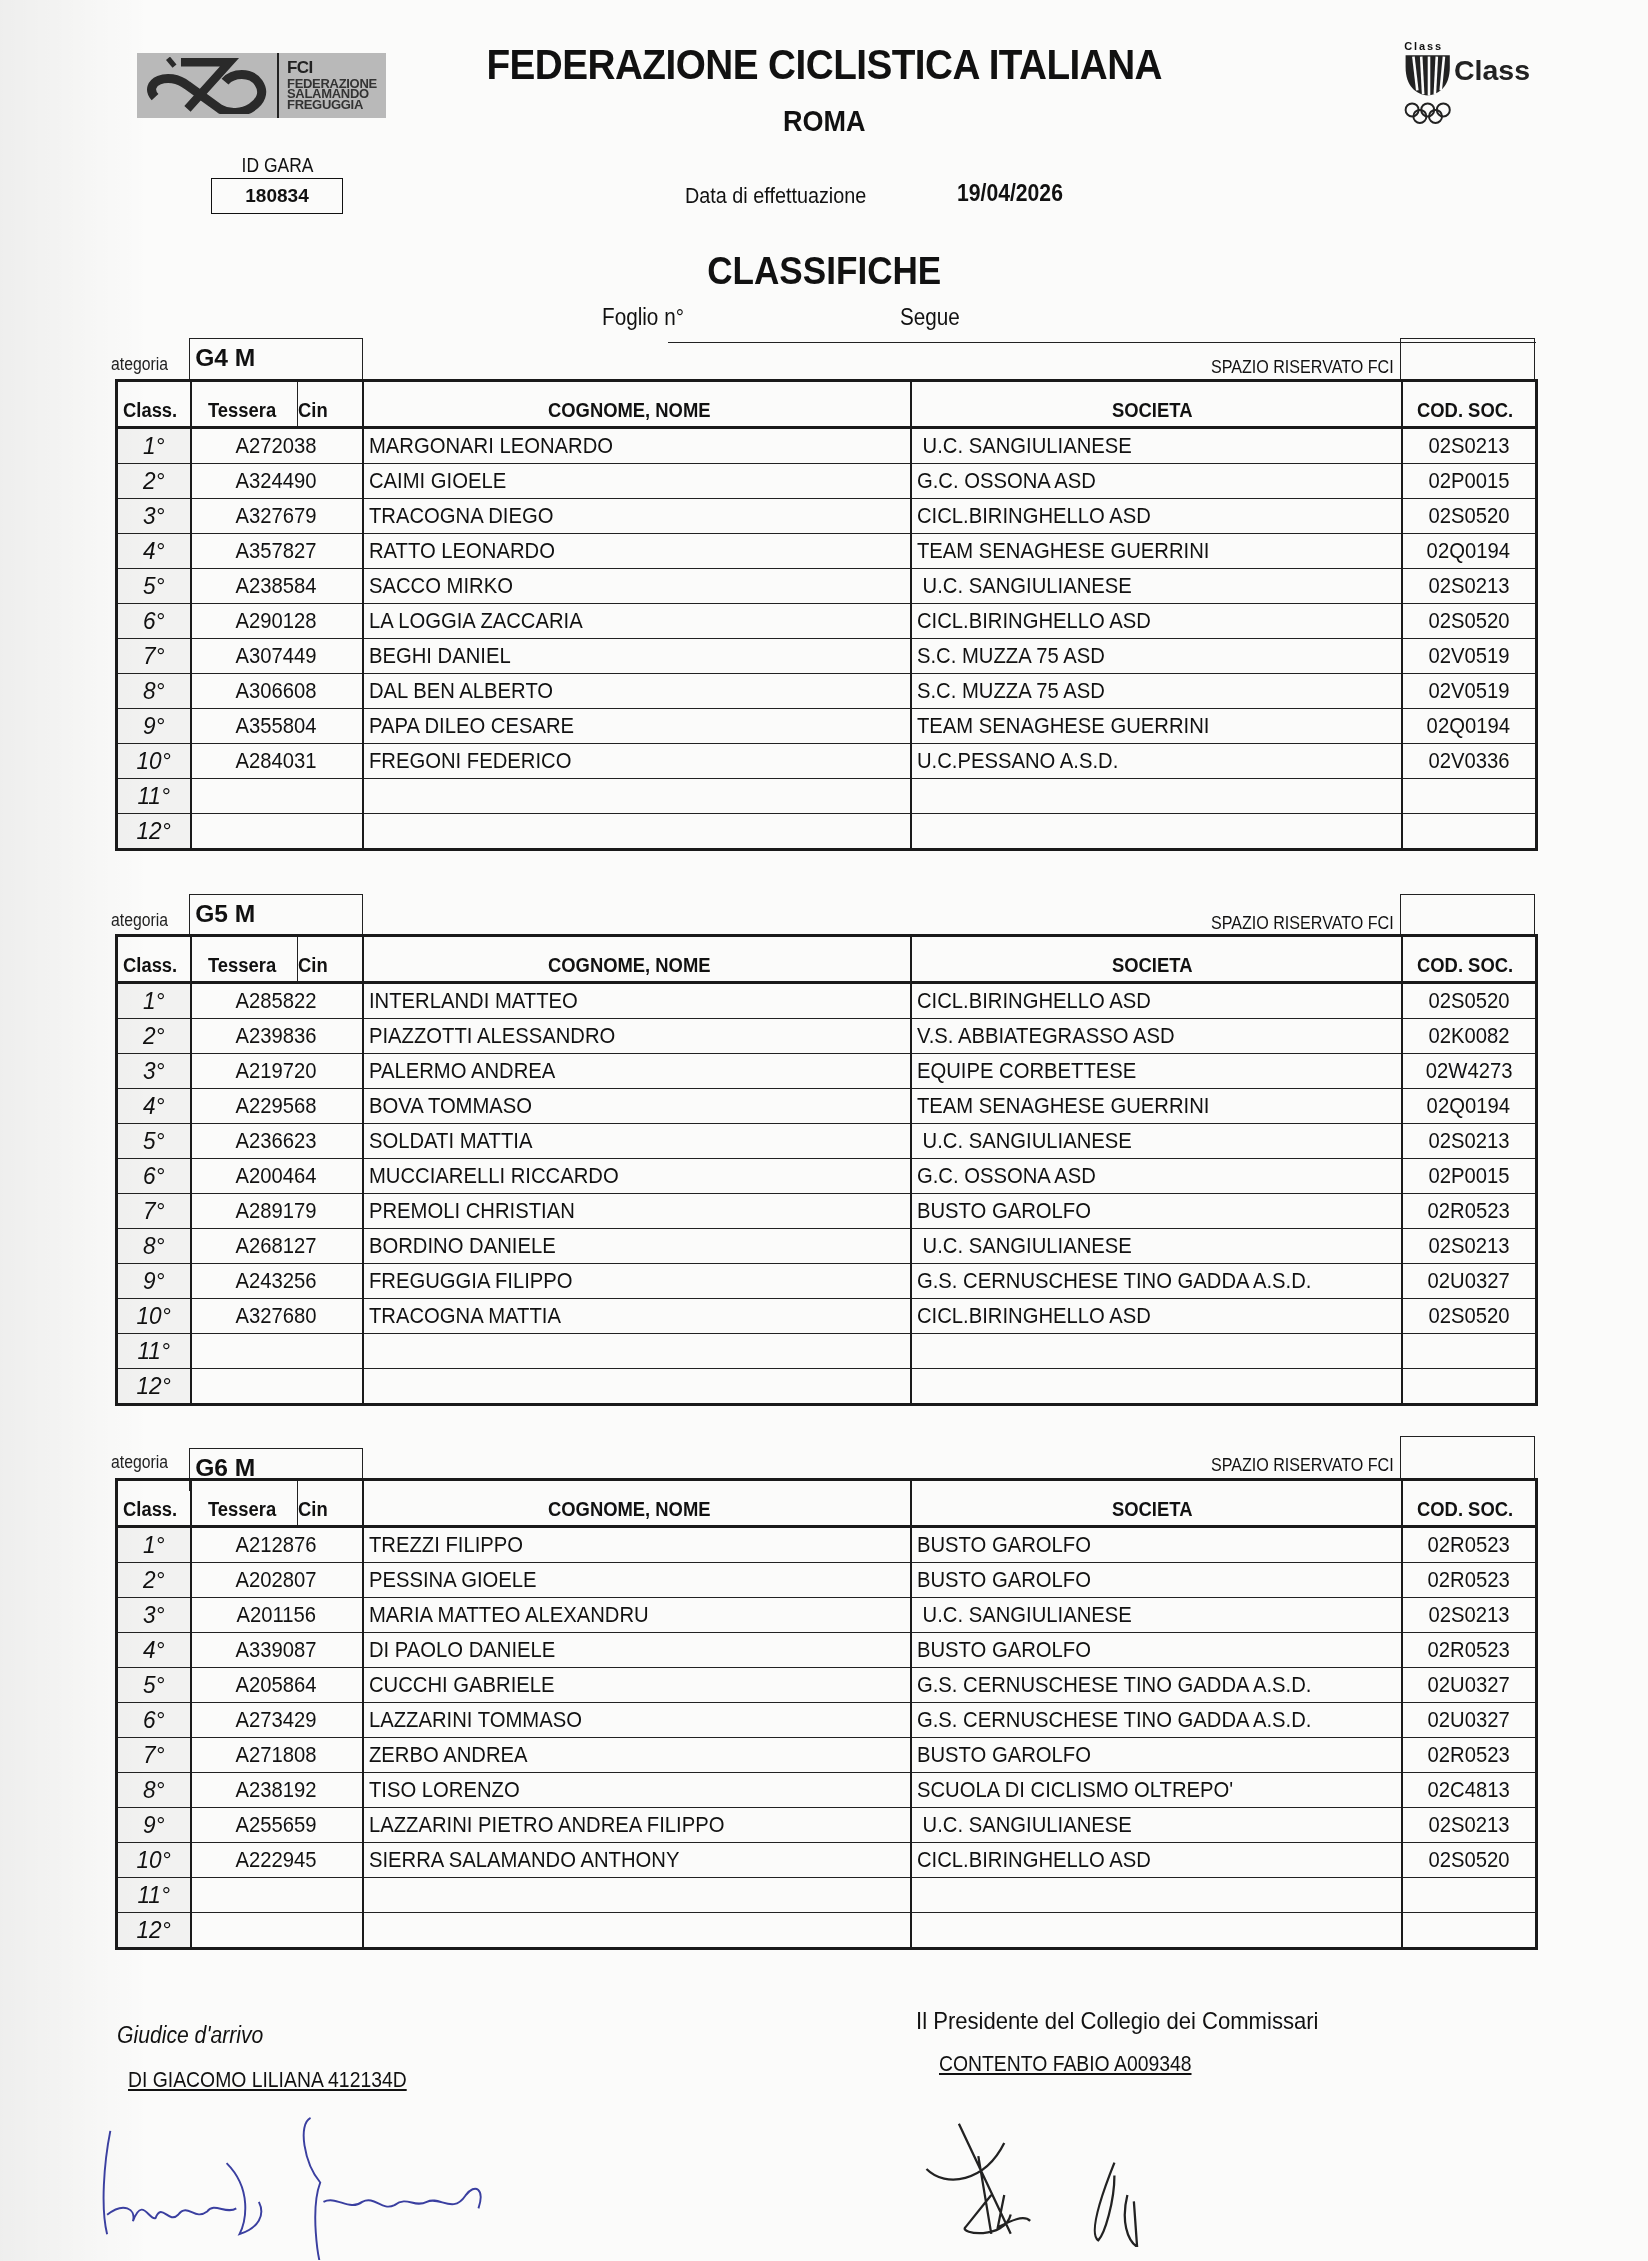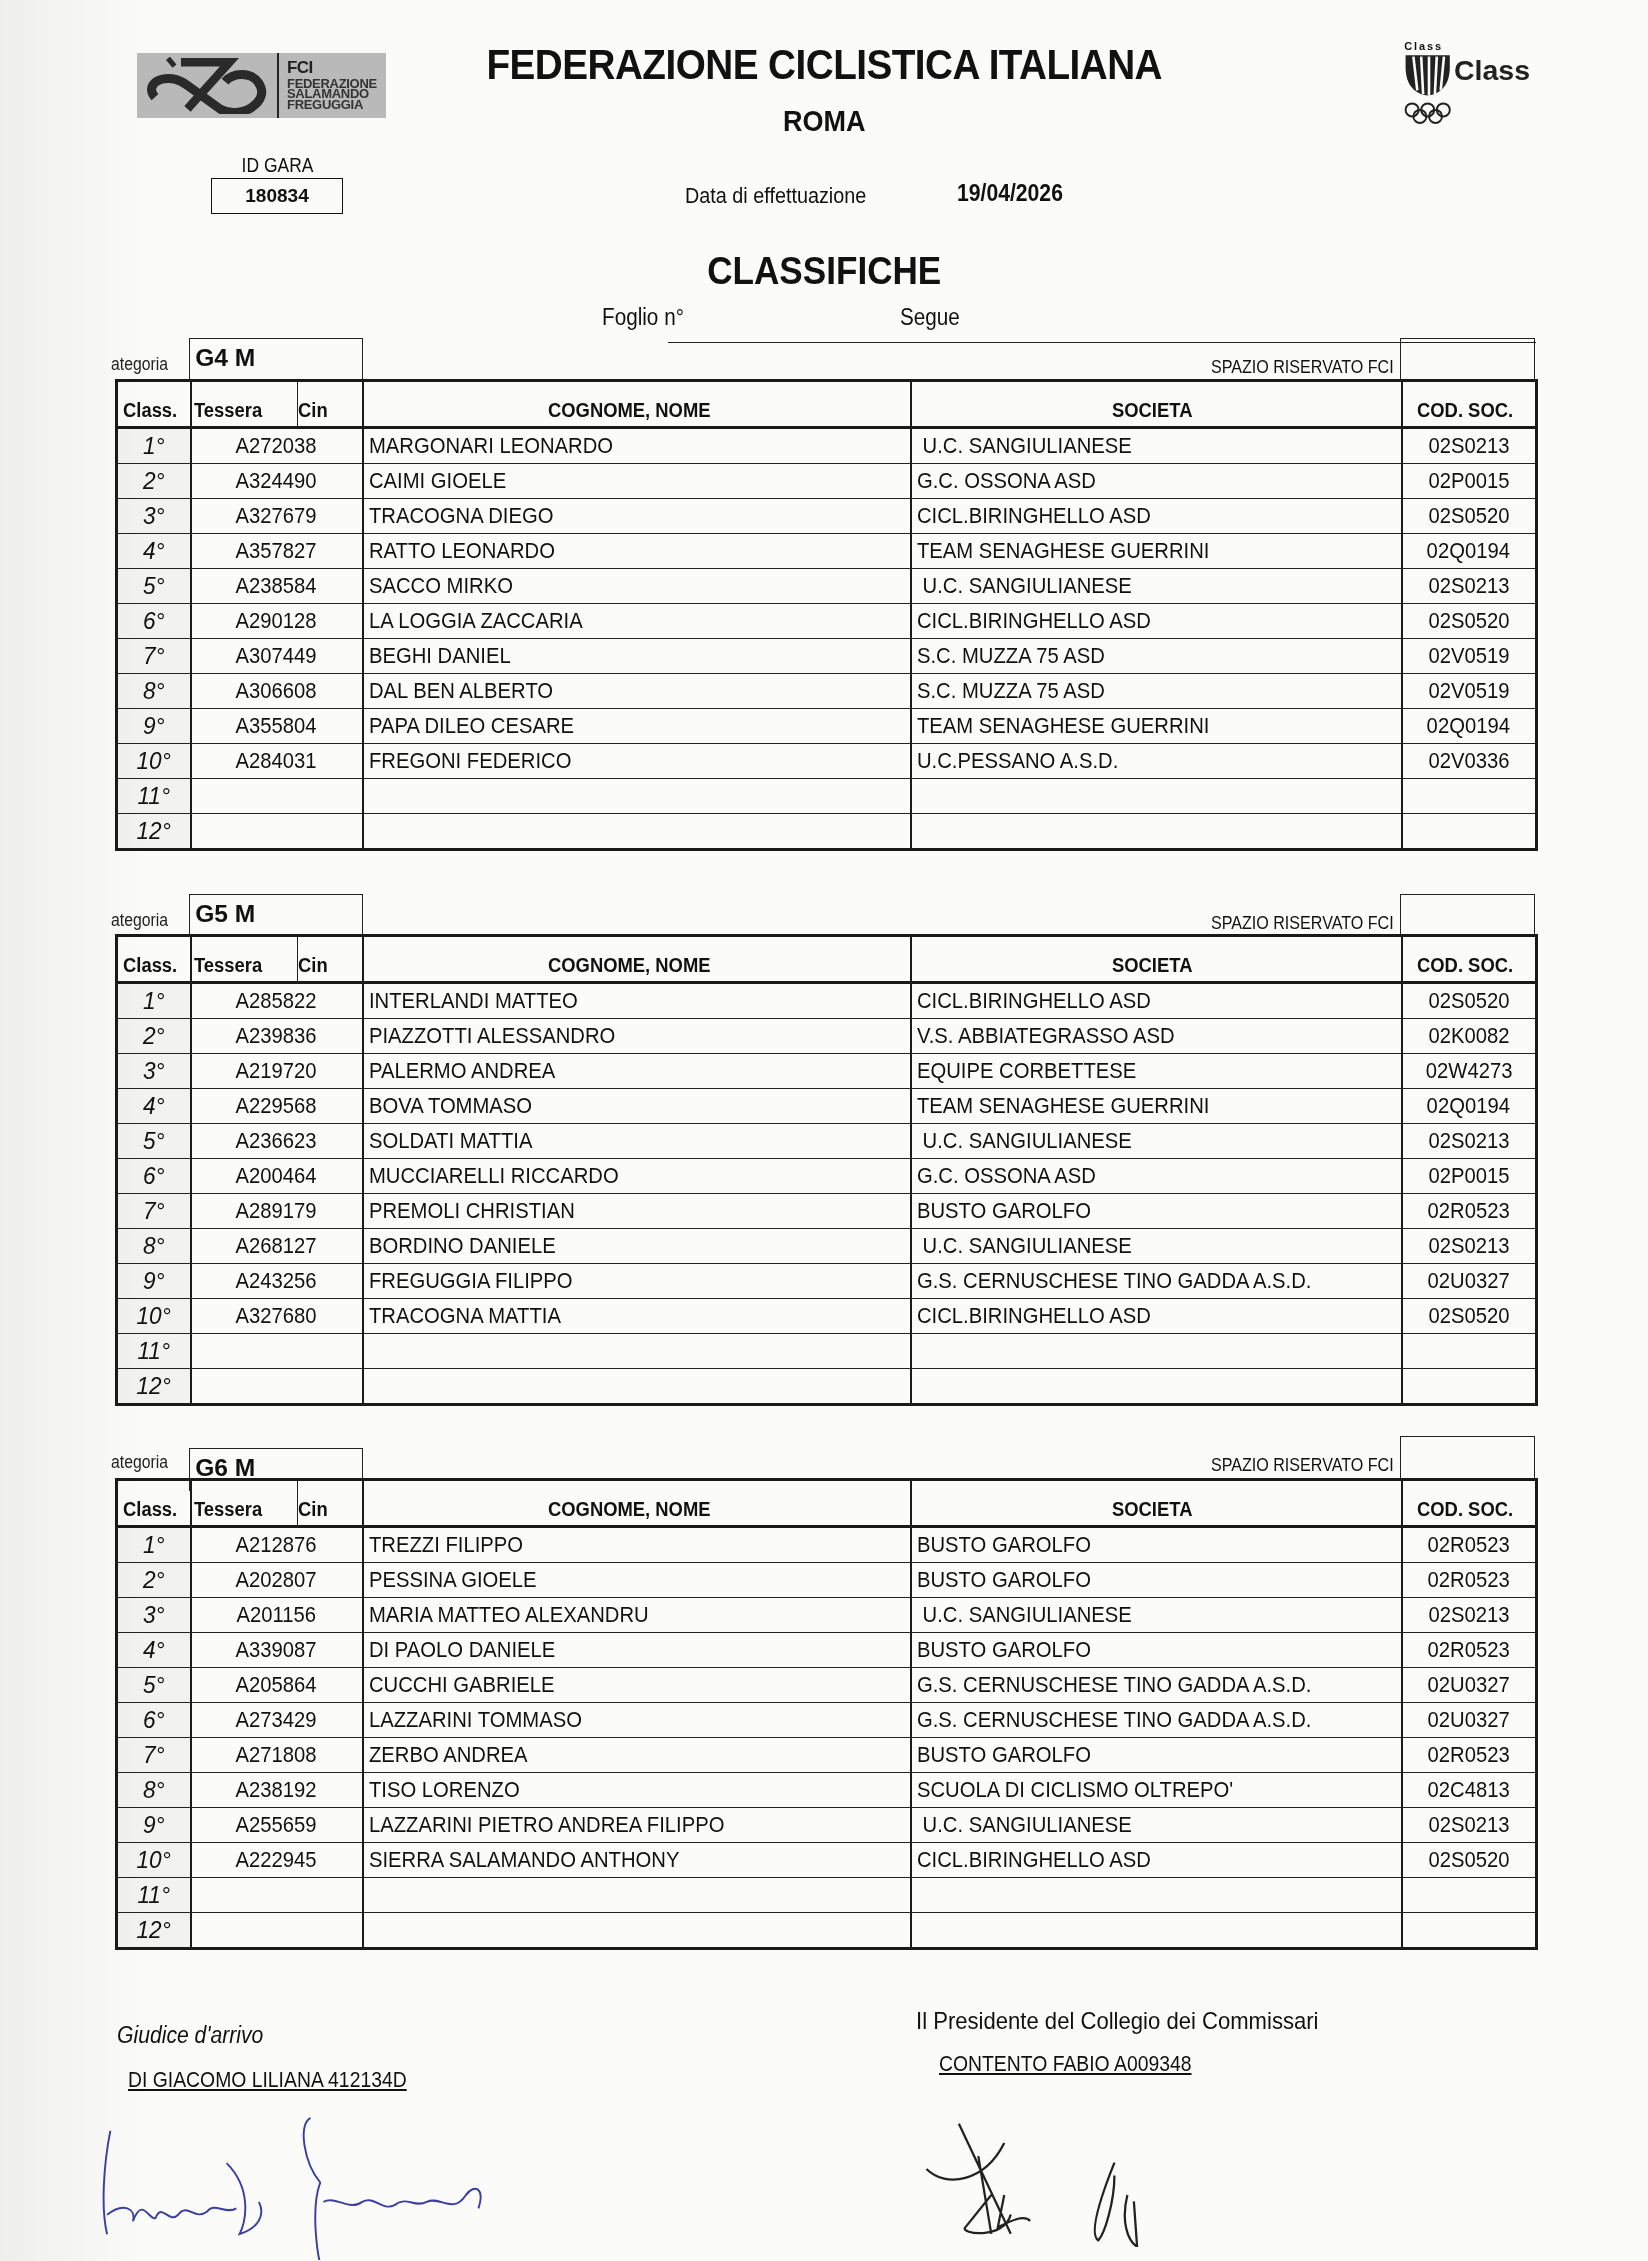--- a/index.html
+++ b/index.html
@@ -47,21 +47,21 @@
   .cat-value { position: absolute; left: 5.2px; top: 5.2px; font-size: 24.6px; font-weight: bold; }
   .spazio { position: absolute; right: 142px; font-size: 17.5px; transform: scaleX(0.92); transform-origin: 100% 0; }
   .spazio-box { position: absolute; left: 1285px; width: 133px; border: 1.3px solid #222; border-bottom: none; }
   table.results {
     position: absolute; left: 0; border-collapse: collapse; width: 1421px; table-layout: fixed;
   }
   table.results th, table.results td { border: 1.3px solid #222; padding: 0; height: 34px; font-size: 22px; white-space: nowrap; overflow: hidden; }
   table.results { border: 3.2px solid #1a1a1a; }
   table.results thead th { height: 40px; font-weight: bold; font-size: 20px; border-bottom: 3.2px solid #1a1a1a; vertical-align: bottom; padding-bottom: 3.9px; }
   table.results thead th.h-class { text-align: left; padding-left: 5.2px; border-right: 2.6px solid #1a1a1a; }
-  table.results thead th.h-tess { text-align: left; padding-left: 2.6px; border-right: none; position: relative; }
+  table.results thead th.h-tess { text-align: center; padding-left: 2.6px; border-right: none; position: relative; }
   table.results thead th.h-cin { text-align: left; padding-left: 0; border-left: 1.9px solid #222; border-right: 2.6px solid #1a1a1a; }
   table.results thead th.h-name { border-right: 2.6px solid #1a1a1a; }
   table.results thead th.h-soc { text-align: center; border-right: 2.6px solid #1a1a1a; }
   table.results thead th.h-cod { text-align: center; }
   table.results td.c-class { text-align: center; font-style: italic; font-size: 24.6px; border-right: 2.6px solid #1a1a1a; background: rgba(0,0,0,0.035); }
   table.results td.c-tess { text-align: center; border-right: 2.6px solid #1a1a1a; }
   table.results td.c-name { padding-left: 5.2px; border-right: 2.6px solid #1a1a1a; }
   table.results td.c-soc { padding-left: 5.2px; border-right: 2.6px solid #1a1a1a; }
   table.results td.c-cod { text-align: center; font-size: 22px; }
   .cond { display: inline-block; transform: scaleX(0.92); transform-origin: 0 50%; }

